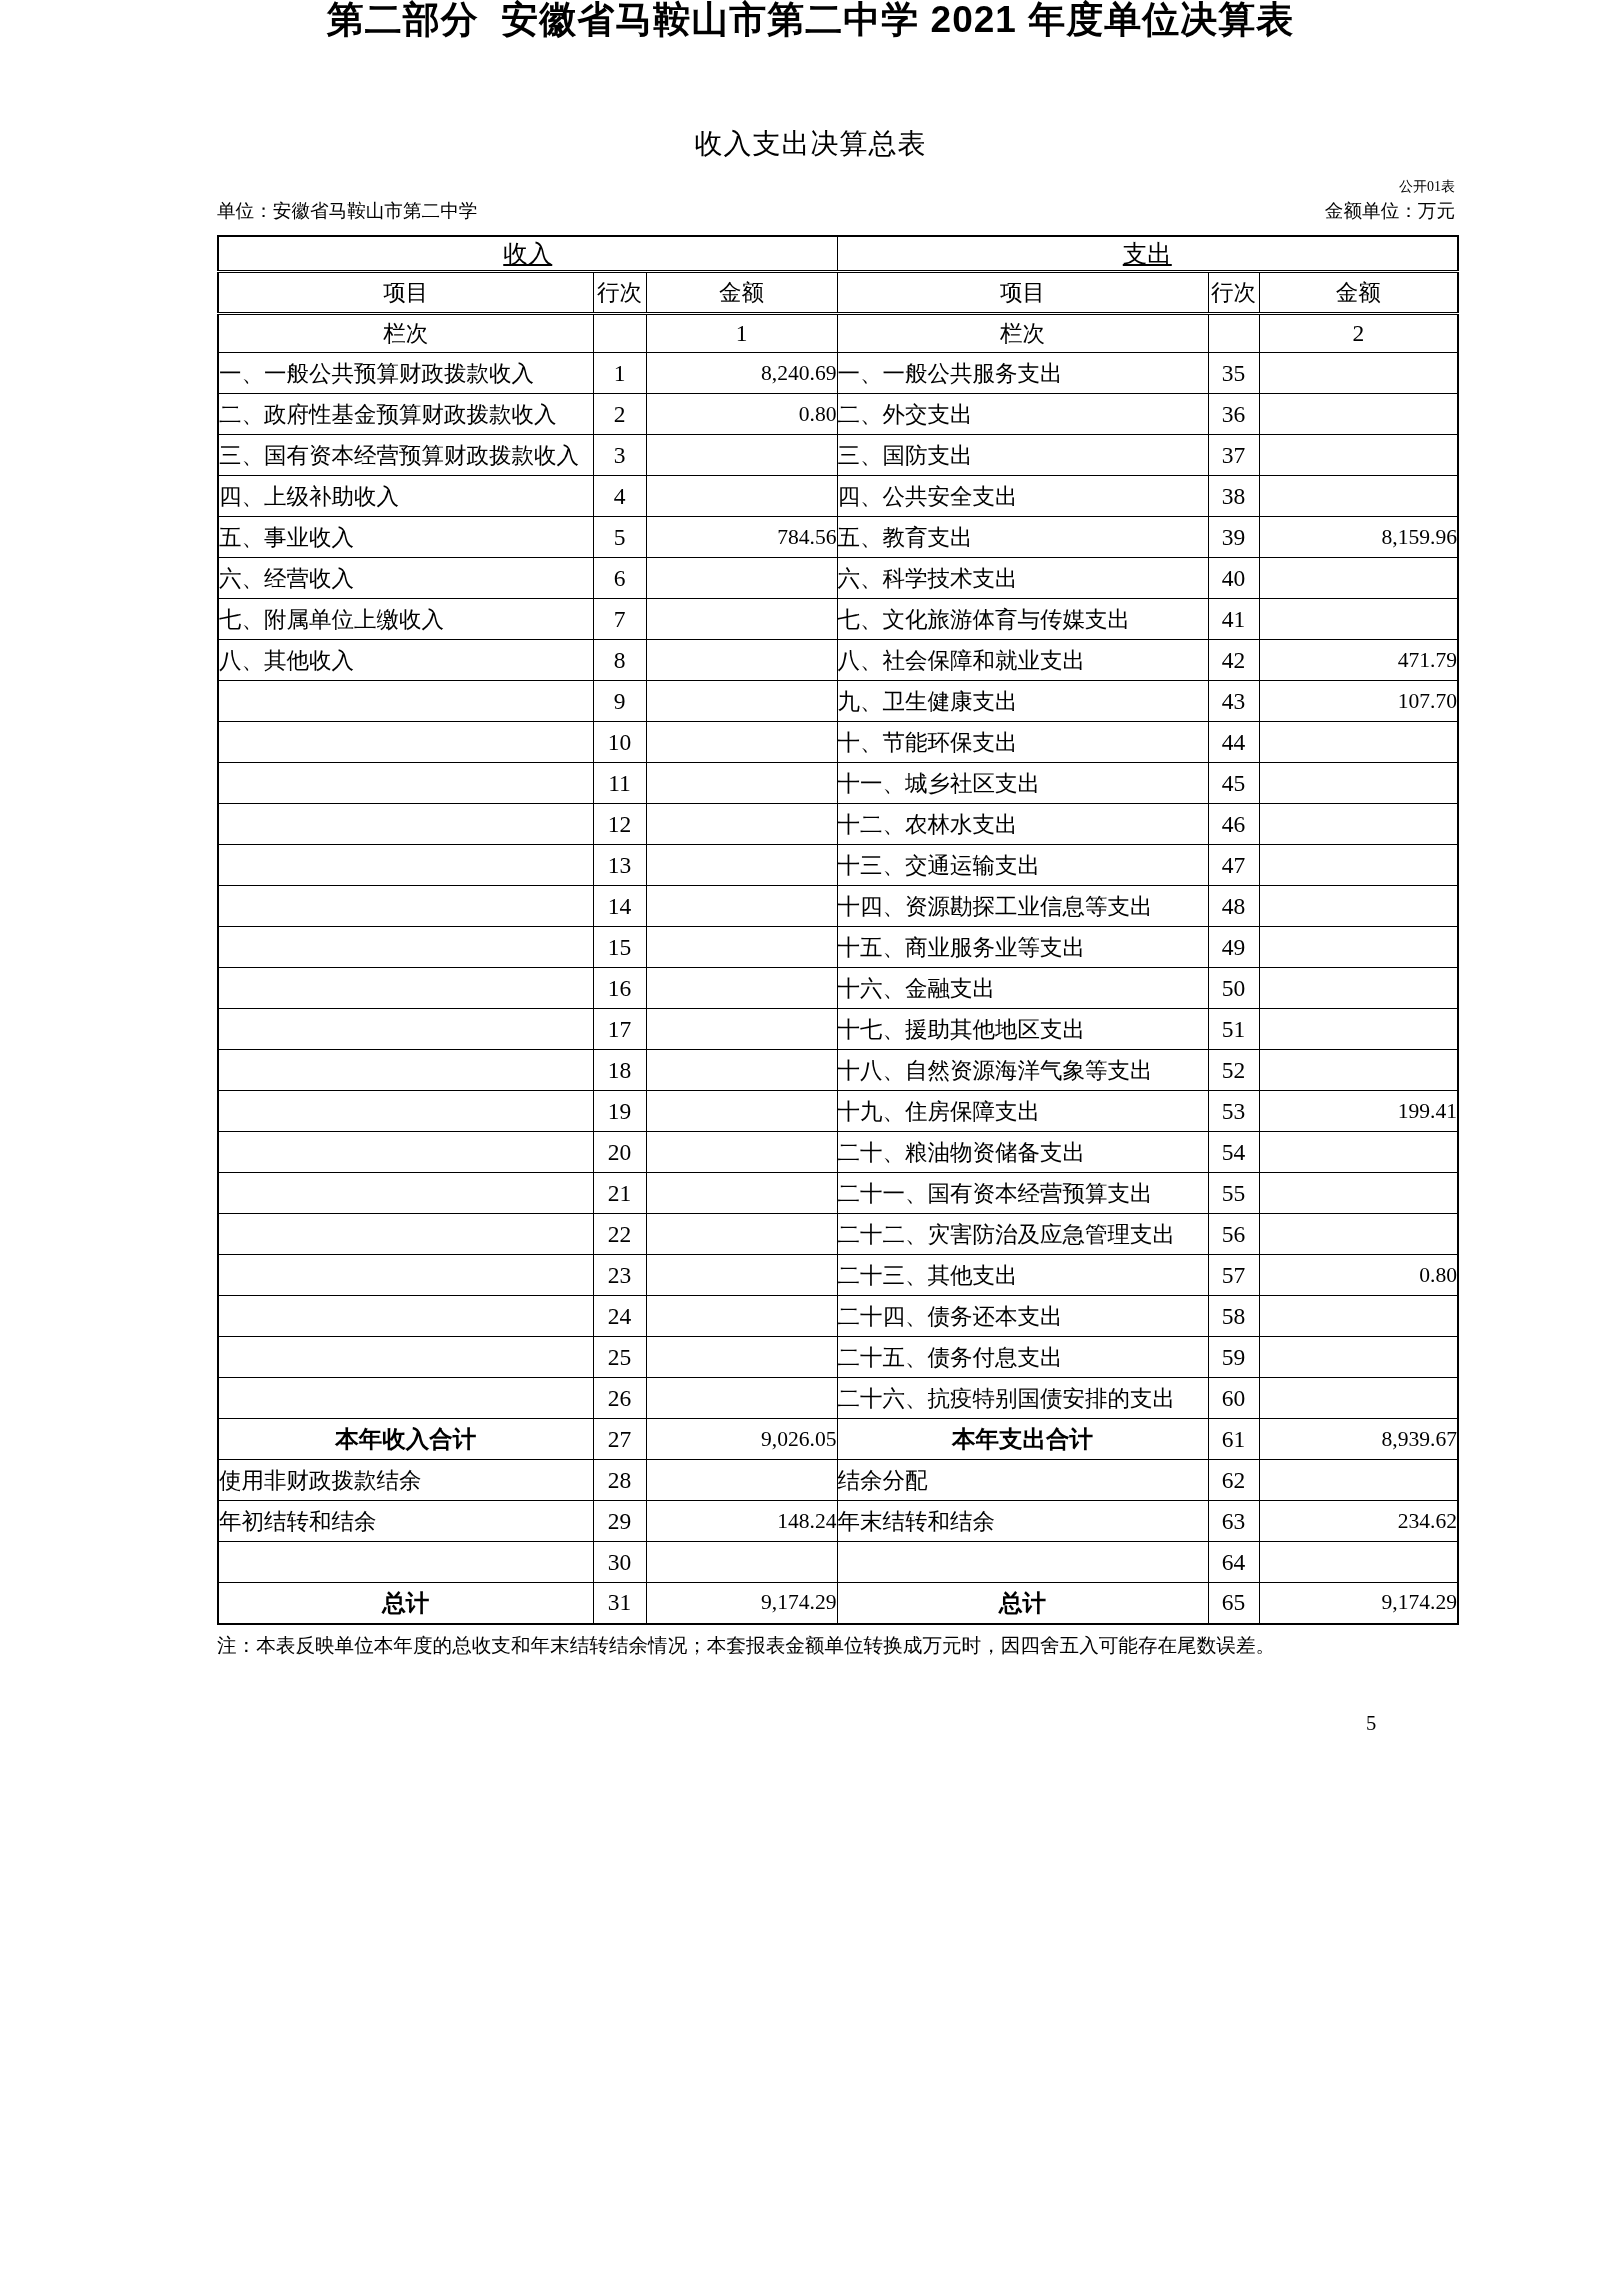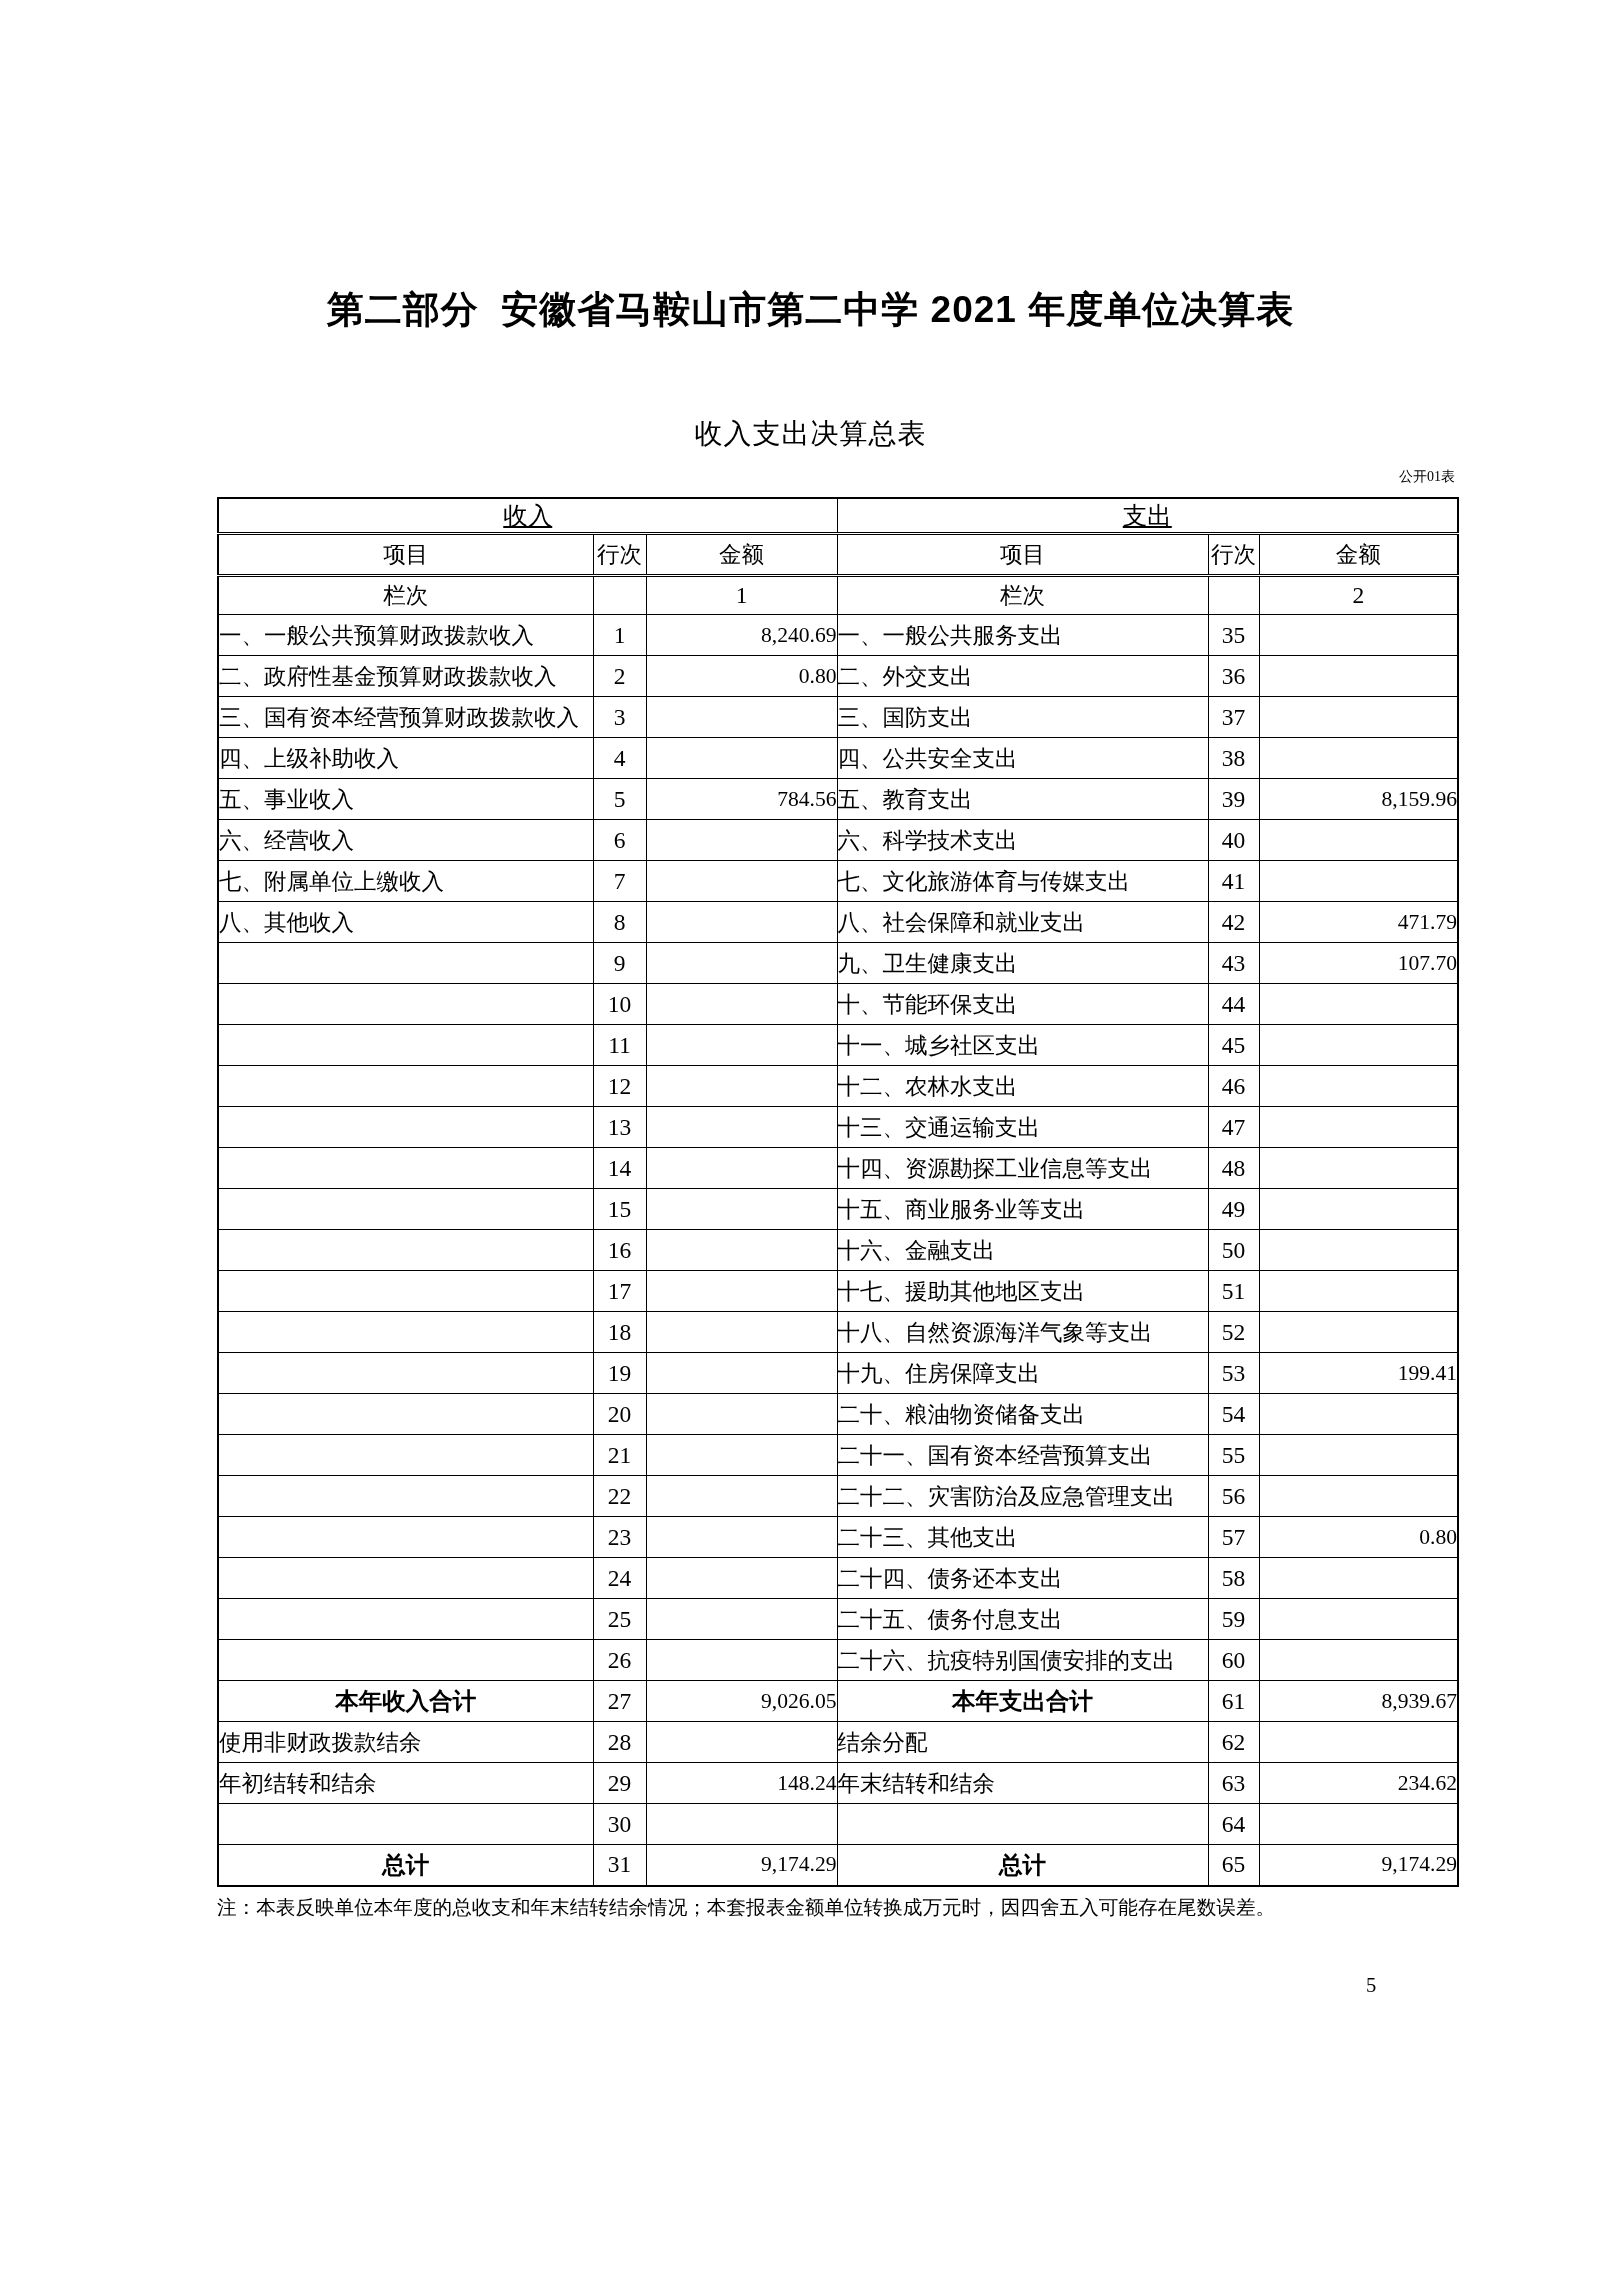--- a/index.html
+++ b/index.html
@@ -2,21 +2,21 @@
 <html><head>
 <meta charset="utf-8">
 <style>
   html, body { margin: 0; padding: 0; background: #ffffff; }
   body {
     width: 1621px; height: 2293px;
     overflow: hidden;
     font-family: "Liberation Serif", "DejaVu Serif", serif;
     color: #000;
   }
-  .page { width: 1621px; height: 2293px; padding-top: 290px; box-sizing: border-box; }
+  .page { width: 1621px; height: 2293px; box-sizing: border-box; }
   .title {
     text-align: center;
     font-family: "Liberation Sans", "DejaVu Sans", sans-serif;
     font-weight: bold;
     font-size: 37px;
     line-height: 1.1;
     letter-spacing: 1px;
     white-space: pre;
   }
   .subtitle {
@@ -80,20 +80,24 @@
 <body>
 
 <div class="page">
 
   <div class="title">第二部分  安徽省马鞍山市第二中学 2021 年度单位决算表</div>
 
   <div class="subtitle">收入支出决算总表</div>
 
   <div class="form-code">公开01表</div>
 
+  <div class="unit-row">
+    <span>单位：安徽省马鞍山市第二中学</span>
+    <span>金额单位：万元</span>
+  </div>
 
   <table class="main">
     <colgroup>
       <col style="width:375px">
         <col style="width:53px">
         <col style="width:191px">
       <col style="width:371px">
         <col style="width:51px">
         <col style="width:199px">
     </colgroup>

